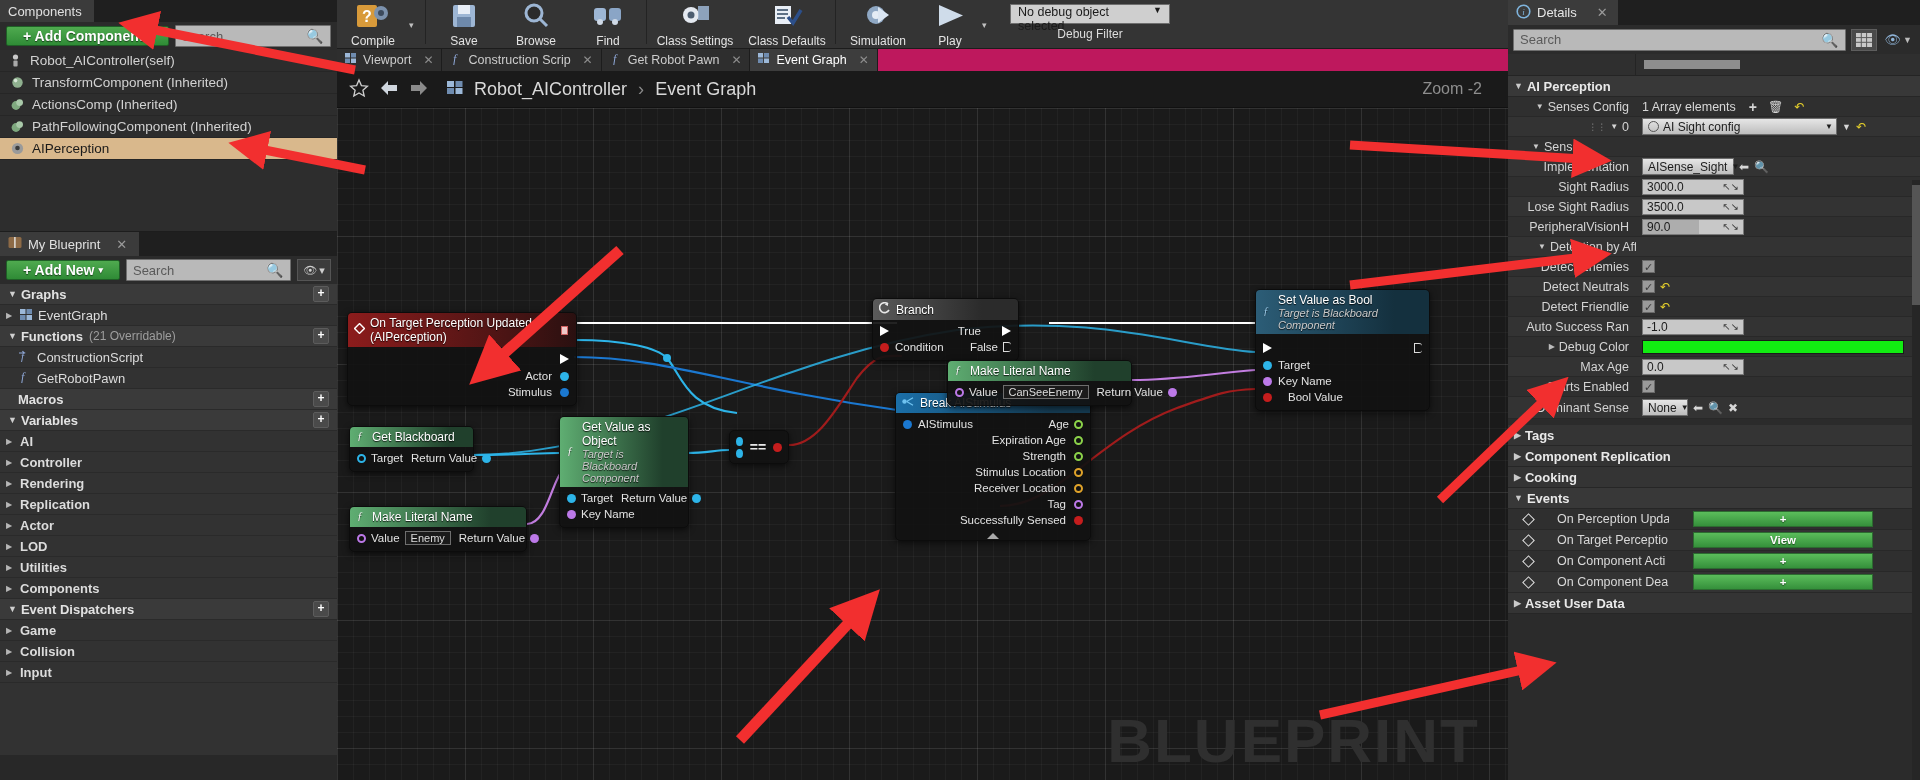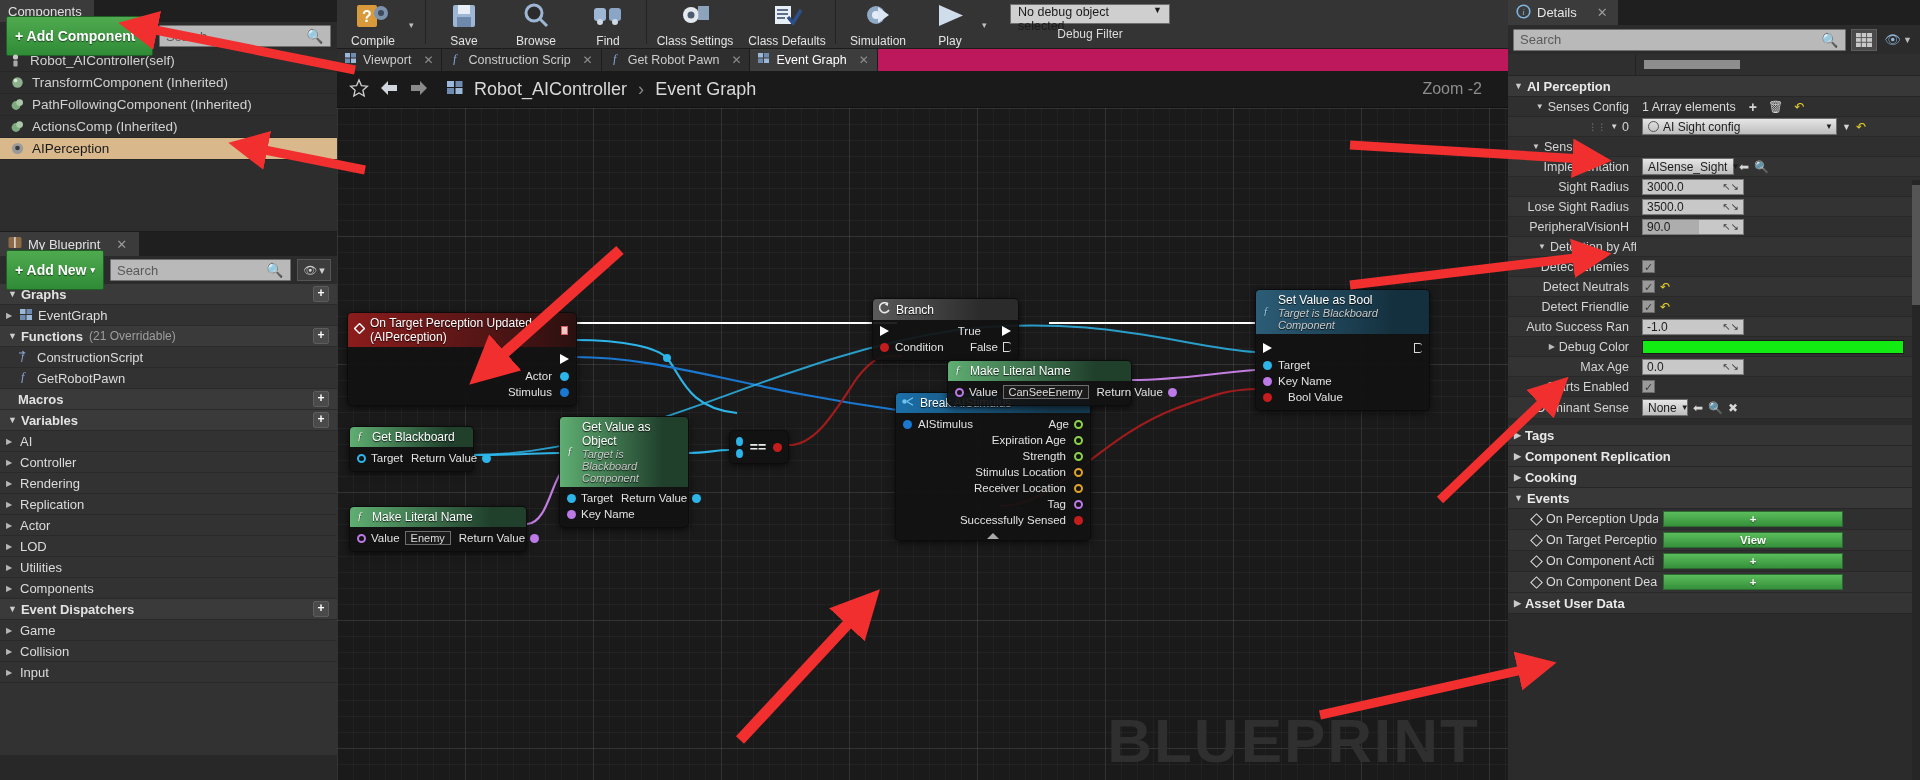--- a/index.html
+++ b/index.html
@@ -15,22 +15,22 @@
   
   .left-col{ position:absolute; left:0; top:0; width:337px; height:780px; background:#282828; }
 
   .panel-tabstrip{ height:22px; background:#1f1f1f; display:flex; align-items:flex-end; }
   .panel-tab{ height:22px; background:#3b3b3b; display:flex; align-items:center; gap:6px;
       padding:0 12px 0 8px; color:#e0e0e0; font-size:13px; }
   .panel-tab .x{ color:#9a9a9a; font-size:13px; margin-left:10px; }
 
   .comp-toolbar{ height:28px; display:flex; align-items:center; gap:6px; padding:2px 6px; background:#2b2b2b;}
   .btn-green{ background:linear-gradient(#4faa4f,#2f8b36); border:1px solid #1f5f26;
-      color:#fff; font-weight:bold; font-size:14px; height:40px; display:flex; align-items:center;
-      padding:0 8px; gap:4px; border-radius:2px; white-space:nowrap; text-shadow:0 1px 1px rgba(0,0,0,.55);}
+      color:#fff; font-weight:bold; font-size:14px; height:20px; display:flex; align-items:center;
+      padding:0 16px; gap:4px; border-radius:2px; white-space:nowrap; text-shadow:0 1px 1px rgba(0,0,0,.55);}
   .btn-green .caret{ font-size:9px; }
   .search-box{ flex:1; height:22px; background:#b9b9b9; border:1px solid #6f6f6f; display:flex;
       align-items:center; padding:0 6px; color:#5a5a5a; font-size:13px; border-radius:1px; position:relative;}
   .search-box .mag{ margin-left:auto; color:#2a2a2a; font-size:14px; }
 
   .comp-list{ background:#2d2d2d; }
   .comp-row{ height:22px; display:flex; align-items:center; gap:7px; padding-left:10px;
       border-bottom:1px solid #262626; color:#d2d2d2; font-size:13.5px; }
   .comp-row.sel{ background:#d9b88c; color:#1a1a1a; }
   .comp-row.root-row{ padding-left:8px; }
@@ -47,21 +47,21 @@
   .mb-cat{ height:21px; background:#3a3a3a; display:flex; align-items:center; padding:0 8px;
       font-weight:bold; font-size:13px; color:#e2e2e2; border-bottom:1px solid #2a2a2a;}
   .mb-cat .plus{ margin-left:auto; width:16px;height:16px; background:#4a4a4a; border:1px solid #5c5c5c;
       color:#fff; font-size:12px; line-height:13px; text-align:center; border-radius:2px;}
   .mb-cat .tri{ font-size:9px; margin-right:4px; color:#cfcfcf;}
   .mb-cat .sub{ font-weight:normal; color:#9e9e9e; font-size:12px; margin-left:6px;}
   .mb-item{ height:21px; display:flex; align-items:center; padding:0 8px 0 6px; font-size:13px;
       color:#dcdcdc; background:#323232; border-bottom:1px solid #2a2a2a; gap:5px;}
   .mb-item.indent{ padding-left:18px; }
   .mb-item .tri{ font-size:8px; color:#b6b6b6; width:9px; }
-  .mb-item b{ font-weight:normal; }
+  .mb-item b{ font-weight:bold; }
   .mb-spacer{ background:#323232; }
 
   
   .toolbar{ position:absolute; left:337px; top:0; width:1171px; height:49px; background:#343434;
       border-bottom:1px solid #1c1c1c; display:flex; align-items:flex-start; }
   .tb-item{ width:72px; height:49px; display:flex; flex-direction:column; align-items:center;
       justify-content:flex-start; padding-top:2px; color:#e3e3e3; font-size:12px; }
   .tb-item .lbl{ margin-top:1px; }
   .tb-sep{ width:1px; height:44px; background:#232323; margin:0 2px; }
   .tb-caret{ width:14px; height:49px; display:flex; align-items:center; color:#c0c0c0; font-size:9px;}
@@ -158,21 +158,21 @@
   .combo .caret{ margin-left:auto; font-size:8px;}
   .cb{ width:13px;height:13px;background:#9a9a9a;border:1px solid #6a6a6a; color:#3c3c3c; font-size:11px;
       line-height:12px; text-align:center;}
   .reset{ color:#e8d22b; font-size:12px; }
   .tiny-icon{ color:#d6d6d6; font-size:12px;}
   .color-swatch{ height:14px; flex:1; max-width:262px; background:#12ec12; border:1px solid #1a1a1a;}
   .greenbar{ height:16px; background:linear-gradient(#5bbd5b,#35903b); border:1px solid #2c6b30;
       color:#ffffff; font-size:11.5px; display:flex; align-items:center; justify-content:center;
       width:180px; font-weight:bold; text-shadow:0 1px 1px rgba(0,0,0,.5);}
   .ev-row{ height:21px; display:flex; align-items:center; background:#2f2f2f; border-bottom:1px solid #282828;
-      padding-left:24px; gap:5px;}
+      padding-left:16px; gap:24px;}
   .ev-name{ width:112px; font-size:12.5px; color:#d9d9d9; white-space:nowrap; overflow:hidden;}
   .diamond{ width:9px;height:9px;border:1.5px solid #e3e3e3; transform:rotate(45deg); flex:0 0 9px;}
 
   .scroll-track{ position:absolute; right:0; top:180px; width:8px; height:600px; background:#262626;}
   .scroll-thumb{ position:absolute; right:0; top:185px; width:8px; height:120px; background:#555;}
 
   
   .overlay{ position:absolute; inset:0; pointer-events:none; }
 </style>
 </head>
@@ -218,30 +218,30 @@
         </span>
         <span>TransformComponent (Inherited)</span>
       </div>
       <div class="comp-row">
         <span class="cicon">
           <svg width="15" height="15" viewBox="0 0 15 15">
               <circle cx="6" cy="8.5" r="4.4" fill="#7fa97f"></circle>
               <circle cx="9.6" cy="5.6" r="3.4" fill="#a9c9a9"></circle>
             </svg>
         </span>
-        <span>PathFollowingComponent (Inherited)</span>
+        <span>ActionsComp (Inherited)</span>
       </div>
       <div class="comp-row">
         <span class="cicon">
           <svg width="15" height="15" viewBox="0 0 15 15">
               <circle cx="6" cy="8.5" r="4.4" fill="#7fa97f"></circle>
               <circle cx="9.6" cy="5.6" r="3.4" fill="#a9c9a9"></circle>
             </svg>
         </span>
-        <span>ActionsComp (Inherited)</span>
+        <span>PathFollowingComponent (Inherited)</span>
       </div>
       <div class="comp-row sel">
         <span class="cicon">
           <svg width="15" height="15" viewBox="0 0 15 15">
               <circle cx="7.5" cy="7.5" r="5.6" fill="#9a9a9a"></circle>
               <circle cx="7.5" cy="7" r="2.3" fill="#3a3a3a"></circle>
             </svg>
         </span>
         <span>AIPerception</span>
       </div>

